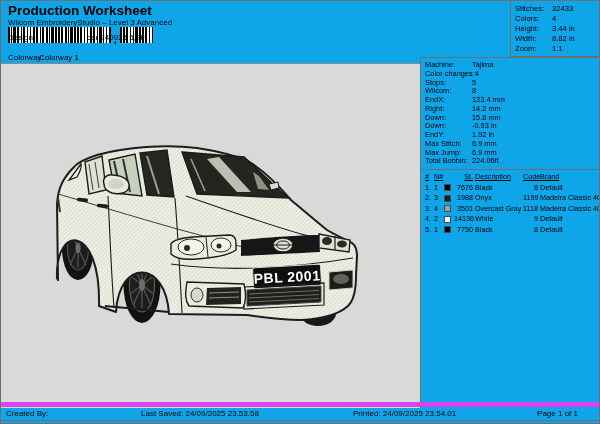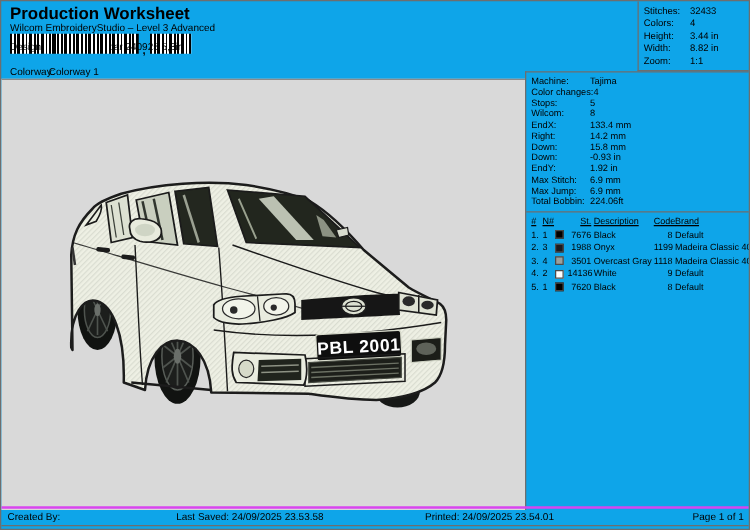--- a/index.html
+++ b/index.html
@@ -31,26 +31,26 @@
   .machine-row .lbl{flex:0 0 47px;}
   .panel-divider{border:0;border-top:1px solid #6e6e6e;margin:3px -2px 2px -4px;}
   .stop-title{height:10px;line-height:10px;}
   .stop-grid{display:grid;grid-template-columns:7px 8px 8px 19px 46px 15px 1fr;column-gap:2px;
              font-size:7.2px;align-items:center;}
   .stop-grid > div{height:10.5px;line-height:10.5px;white-space:nowrap;overflow:visible;}
   .stop-head{text-decoration:underline;font-weight:normal;}
   .ra{text-align:right;}
   .chip{width:7px;height:7px;border:1px solid #4a4a4a;box-sizing:border-box;display:inline-block;vertical-align:middle;}
   
-  .footer{left:0;right:0;bottom:2px;height:13px;border-top:2px solid #d946ef;border-bottom:1px solid #6e6e6e;font-size:8px;}
+  .footer{left:0;right:0;bottom:2px;height:13px;border-top:5px solid #d946ef;border-bottom:1px solid #6e6e6e;font-size:8px;}
   .footer span{position:absolute;top:2px;white-space:nowrap;}
   .f-created{left:5px;}
   .f-saved{left:140px;}
-  .f-printed{left:339px;}
-  .f-page{right:4px;margin-left:21px;}
+  .f-printed{left:352px;}
+  .f-page{right:21px;margin-left:21px;}
 </style>
 </head>
 <body>
 
 <div class="page">
 
   <div class="abs title">Production Worksheet</div>
   <div class="abs subtitle">Wilcom EmbroideryStudio – Level 3 Advanced</div>
   <div class="abs barcode">
     <div class="bars g1"></div>
@@ -328,21 +328,21 @@
   <div>2</div>
   <div><span class="chip" style="background: rgb(255, 255, 255);"></span></div>
   <div class="ra">14136</div>
   <div>White</div>
   <div class="ra">9</div>
   <div>Default</div>
 
   <div>5.</div>
   <div>1</div>
   <div><span class="chip" style="background: rgb(0, 0, 0);"></span></div>
-  <div class="ra">7620</div>
+  <div class="ra">7750</div>
   <div>Black</div>
   <div class="ra">8</div>
   <div>Default</div>
 </div>
   </div>
 
   <div class="abs footer">
     <span class="f-created">Created By:</span>
     <span class="f-saved">Last Saved: 24/09/2025 23.53.58</span>
     <span class="f-printed">Printed: 24/09/2025 23.54.01</span>

